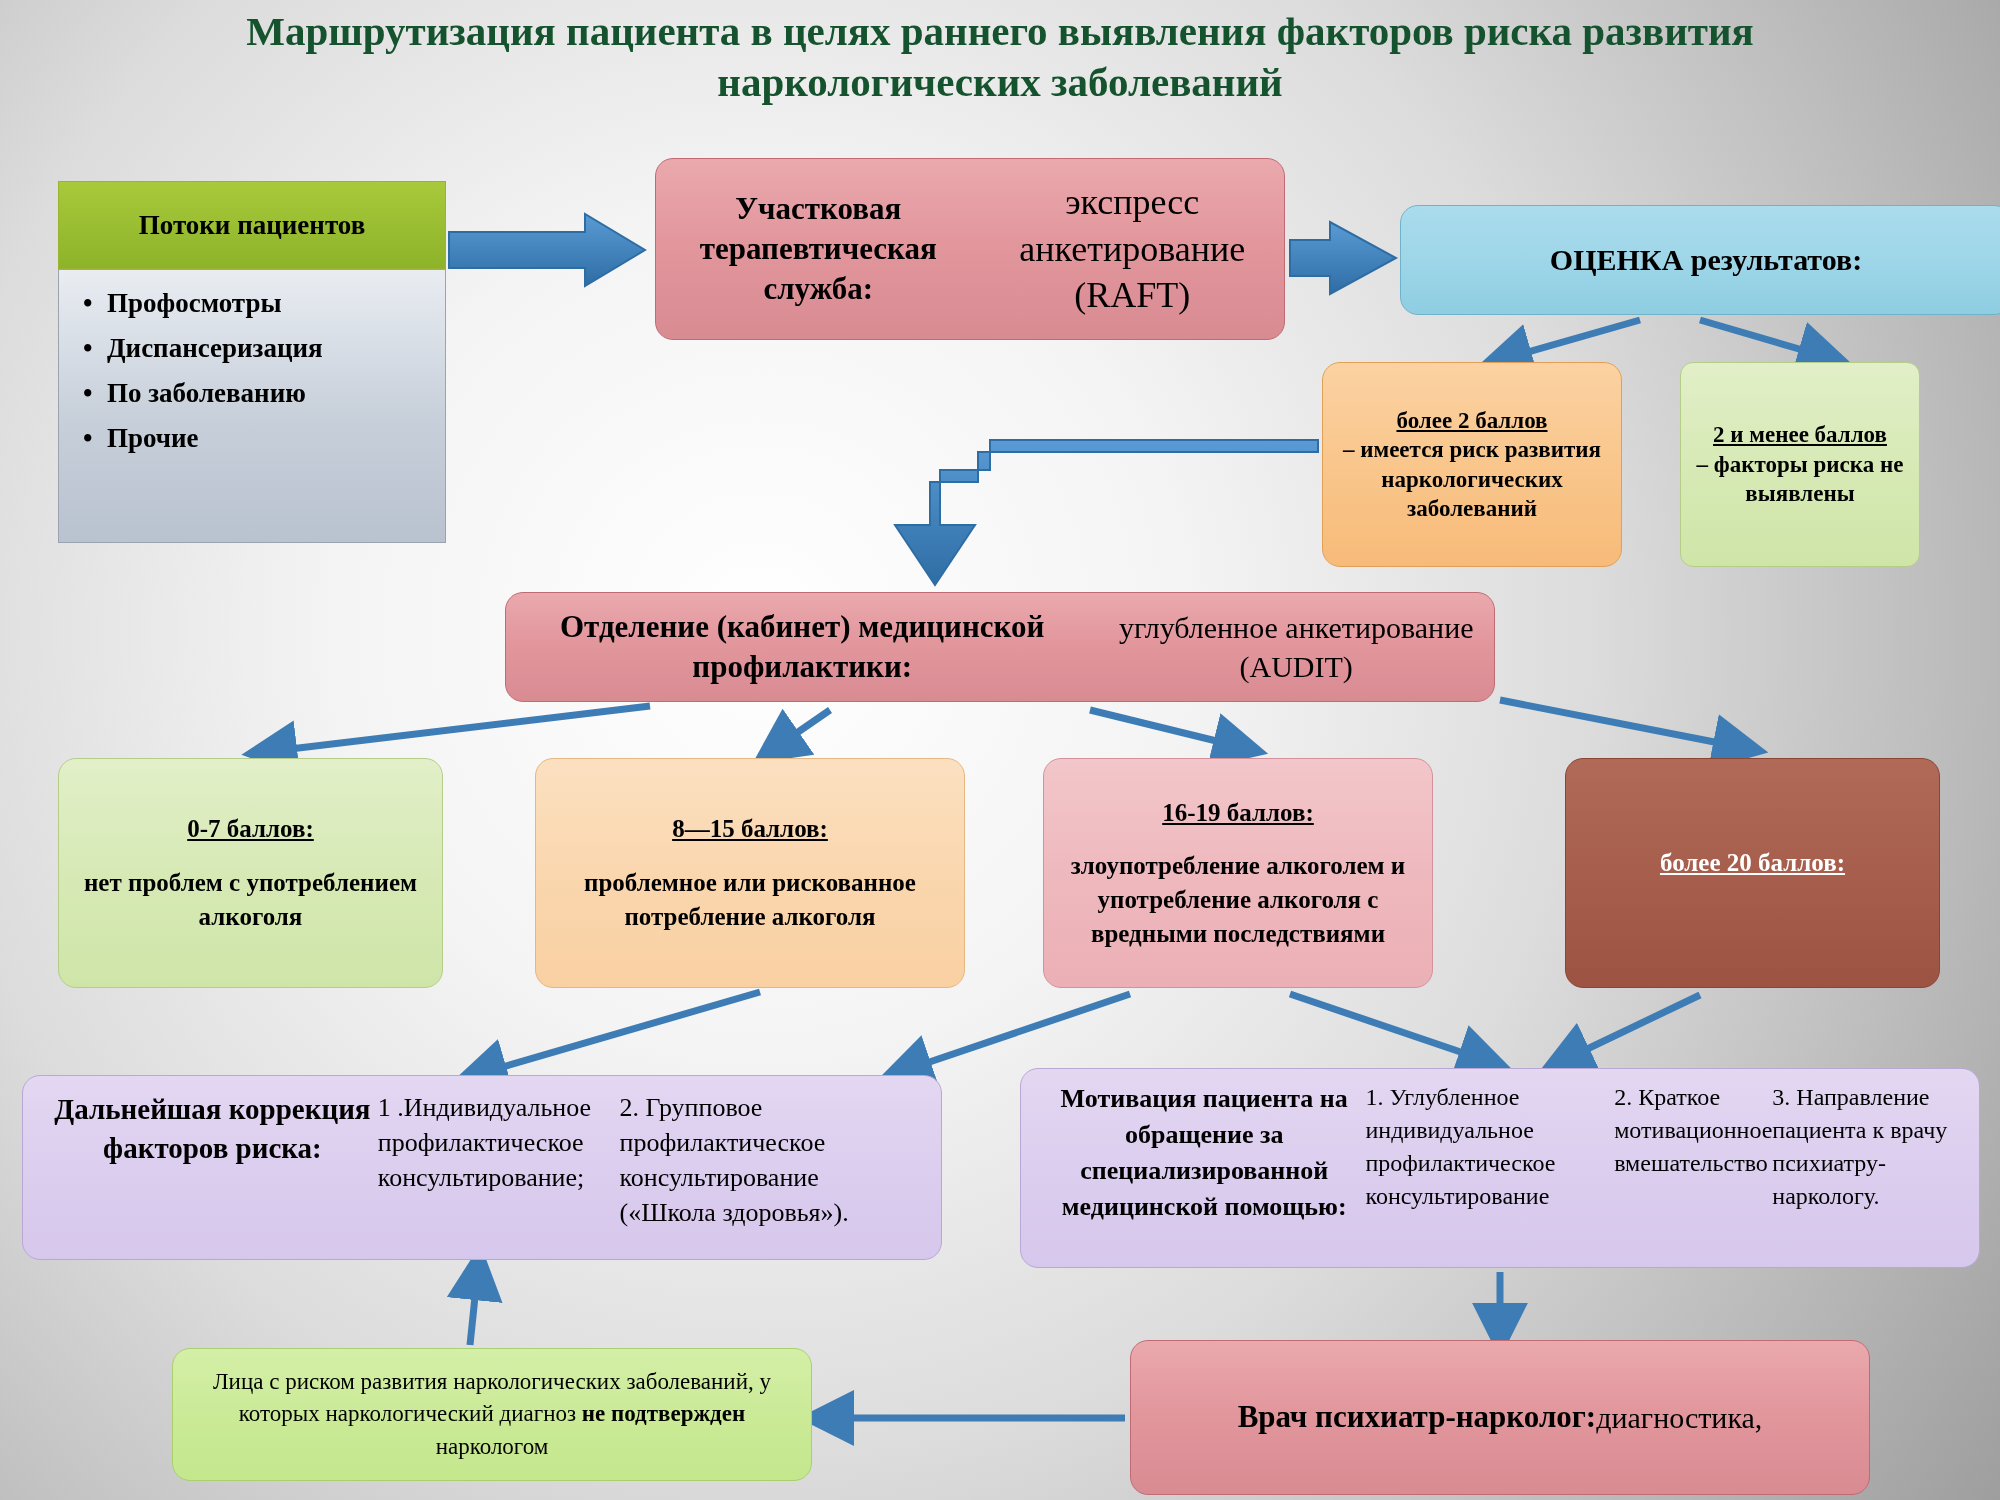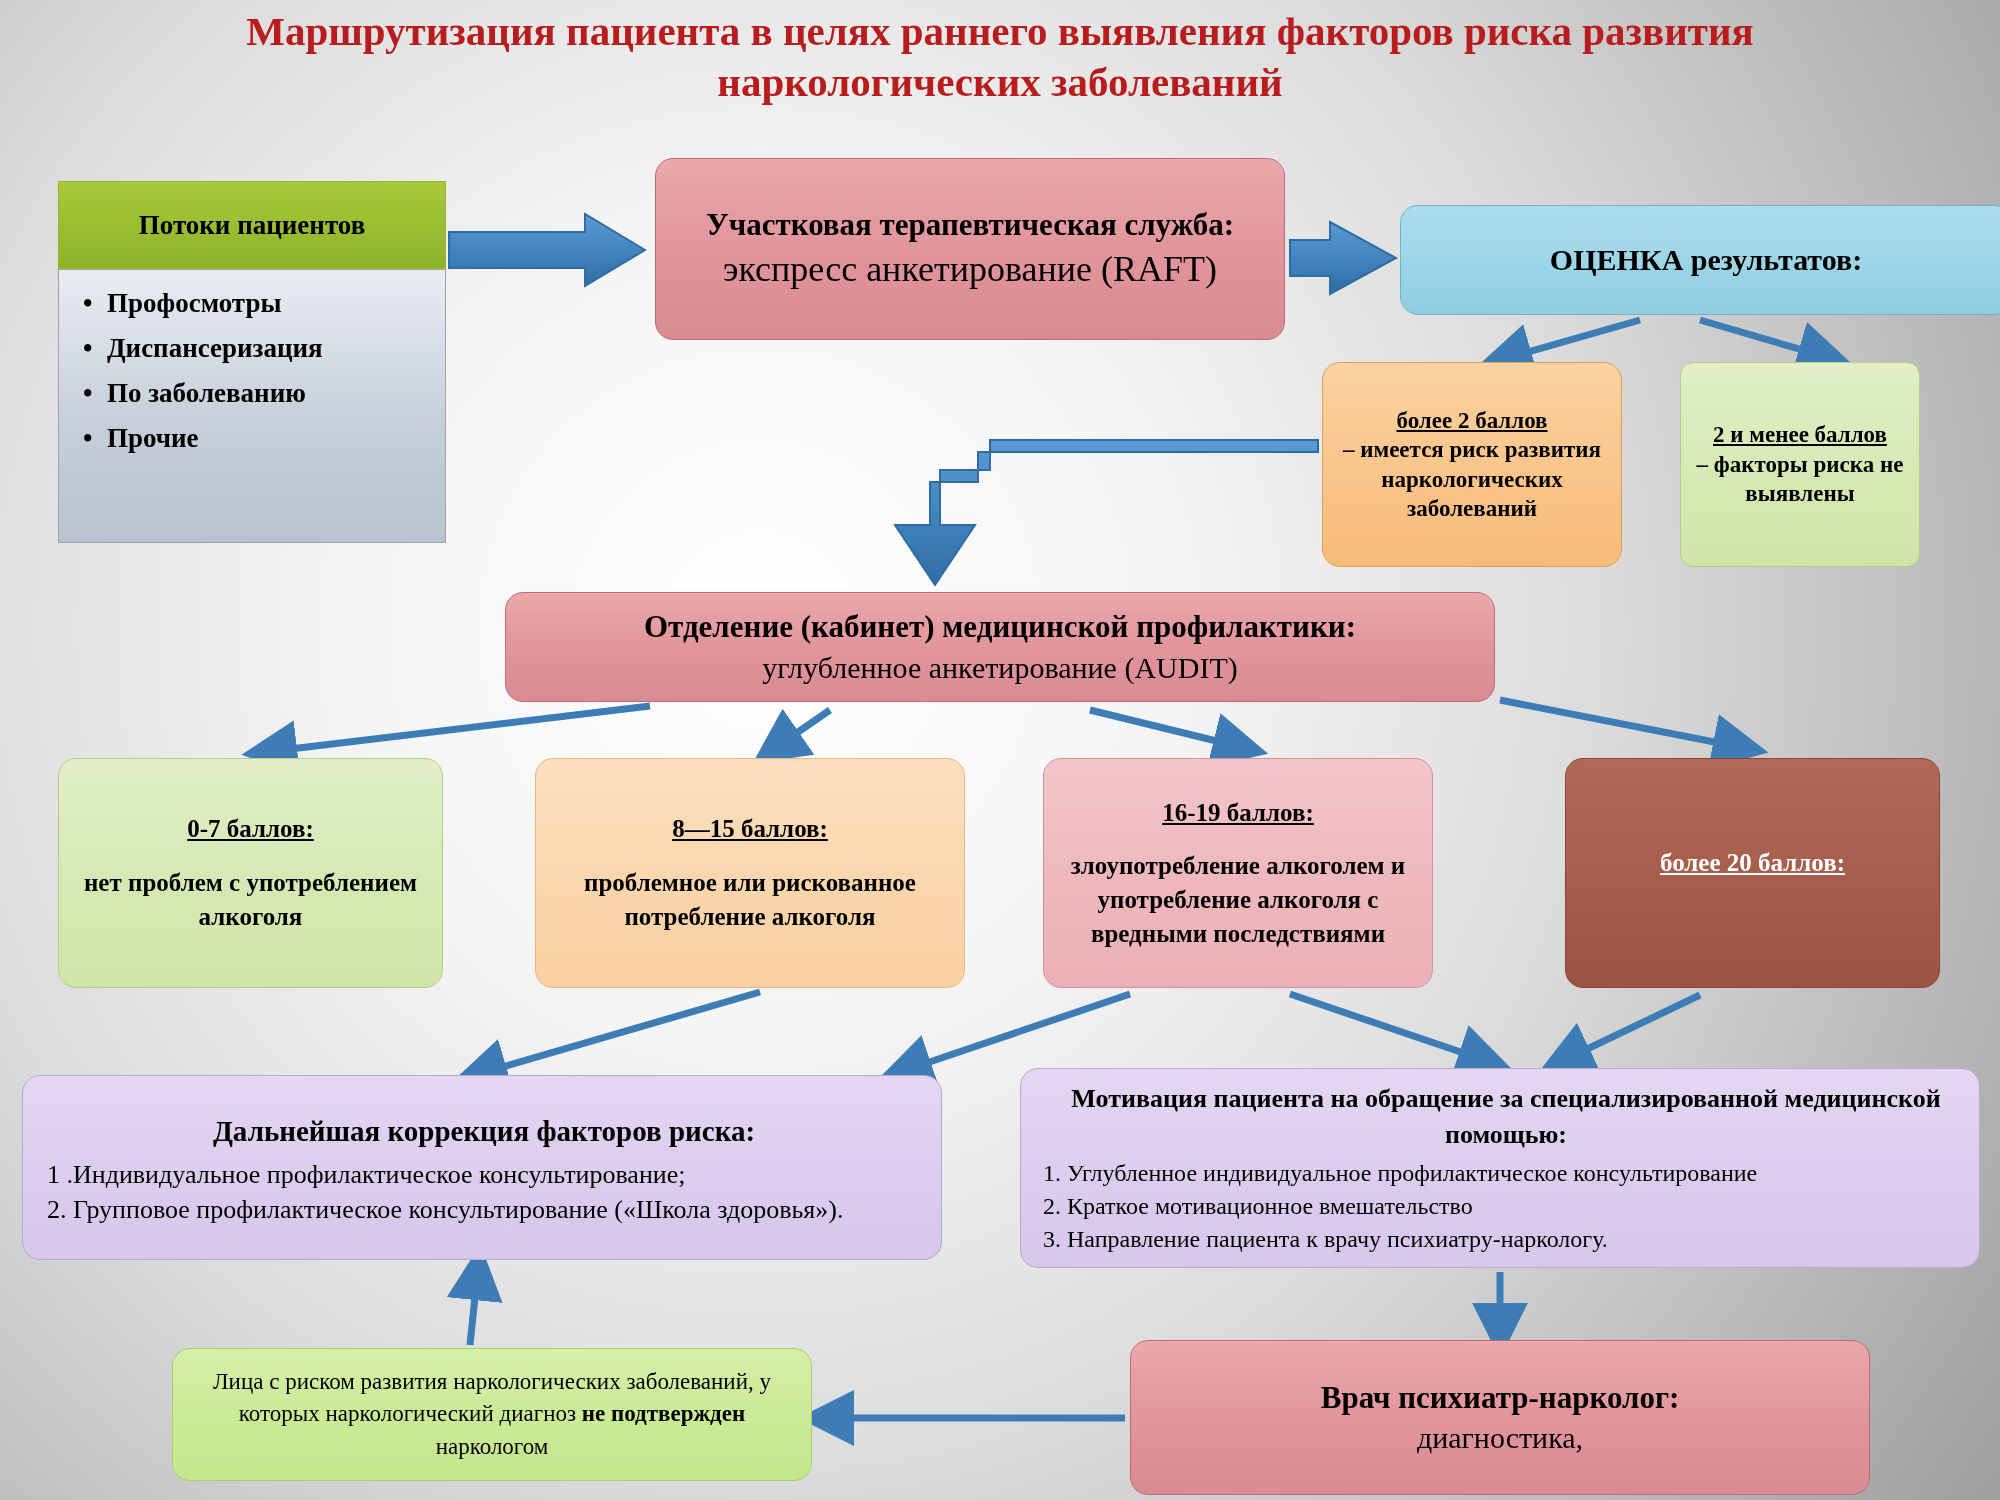--- a/index.html
+++ b/index.html
@@ -22,32 +22,31 @@
   
   .title {
     position: absolute;
     left: 100px;
     top: 6px;
     width: 1800px;
     text-align: center;
     font-size: 41px;
     font-weight: bold;
     line-height: 1.25;
-    color: #b91c1c;
+    color: #14532d;
   }
 
   
   .box {
     position: absolute;
     box-sizing: border-box;
     border-radius: 18px;
     text-align: center;
     color: #000;
     display: flex;
-    flex-direction: column;
     justify-content: center;
     align-items: center;
   }
   .box .ttl {
     font-weight: bold;
   }
   .box .sub {
     font-weight: normal;
   }
   .underline-bold {

